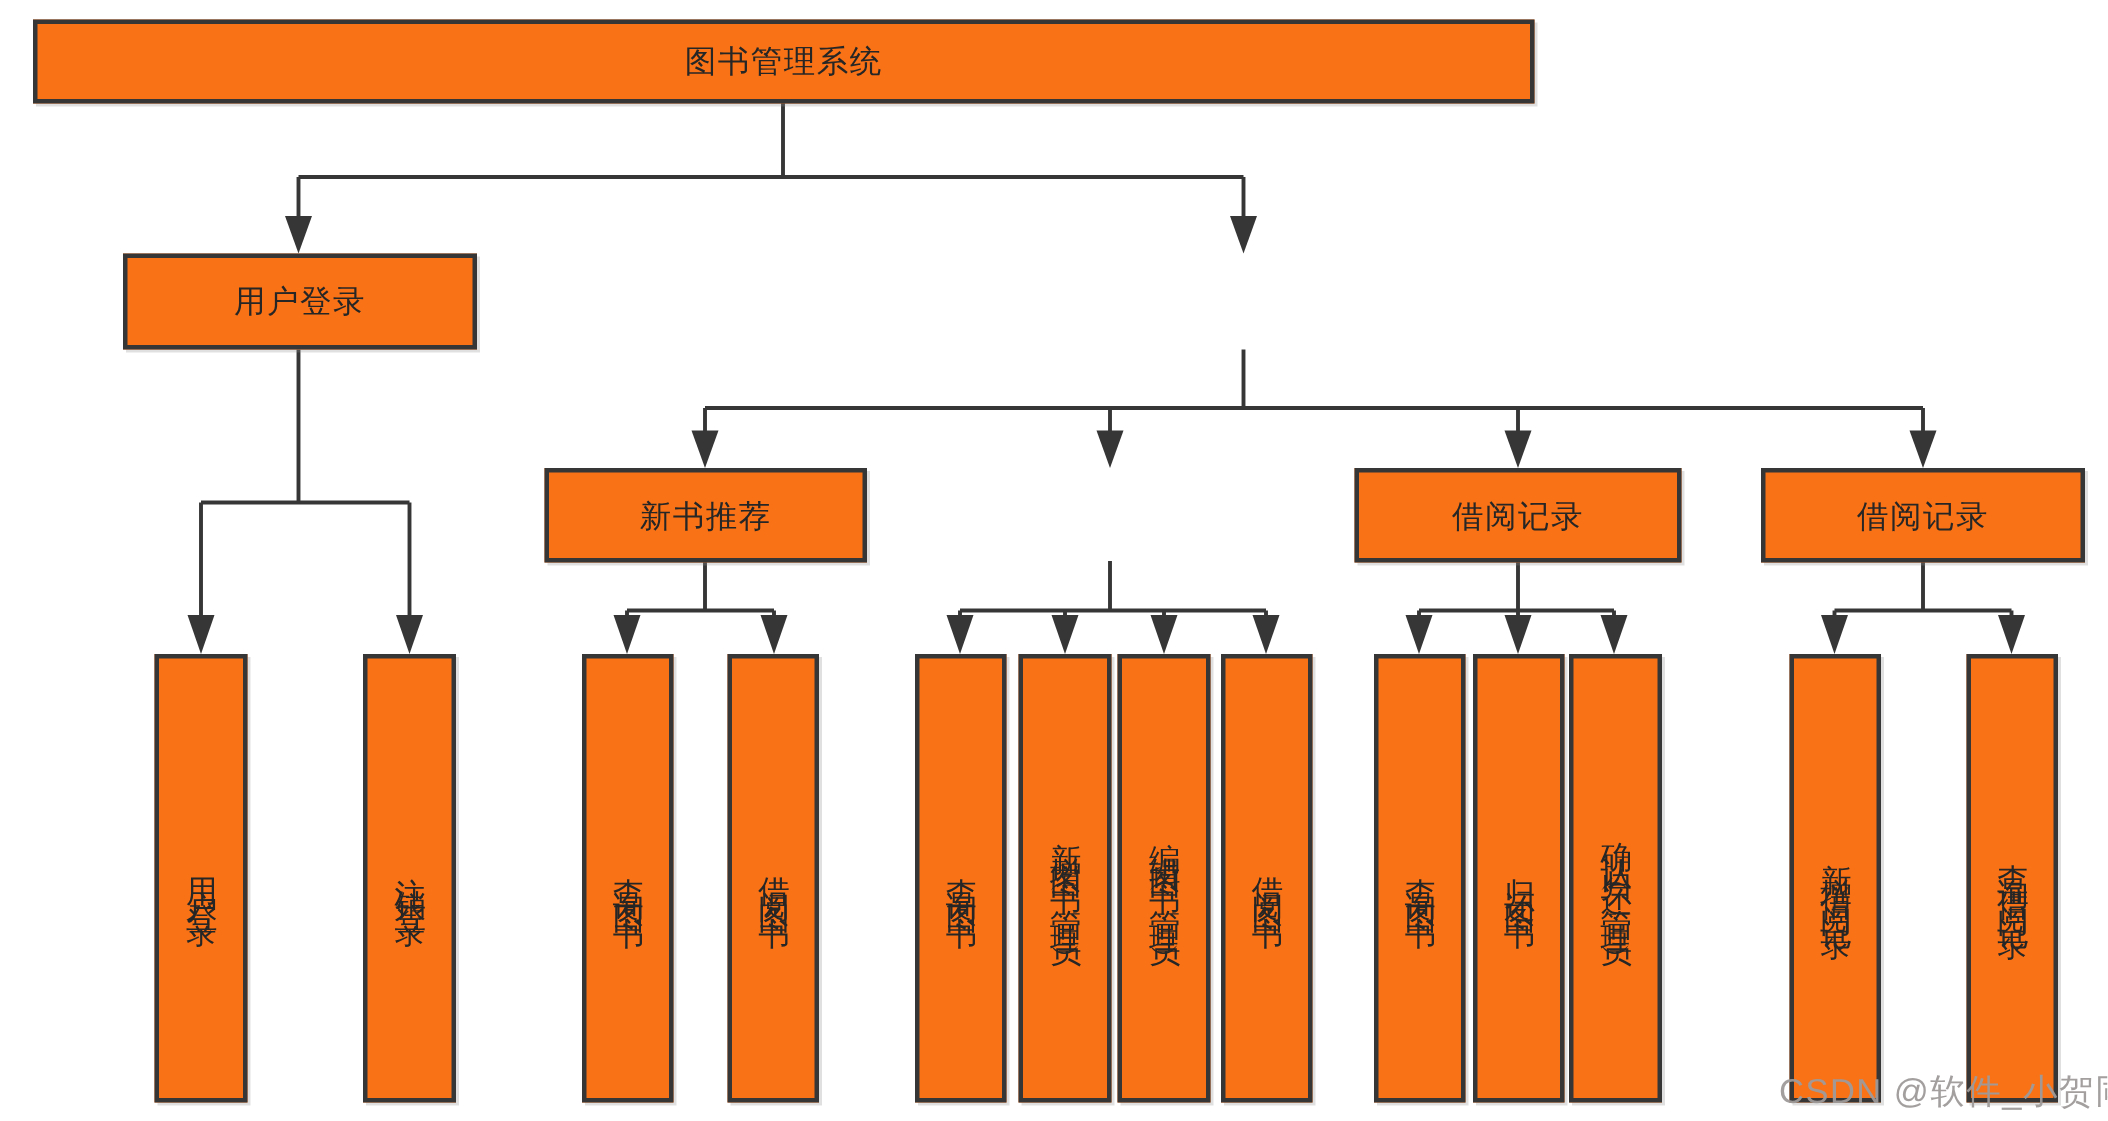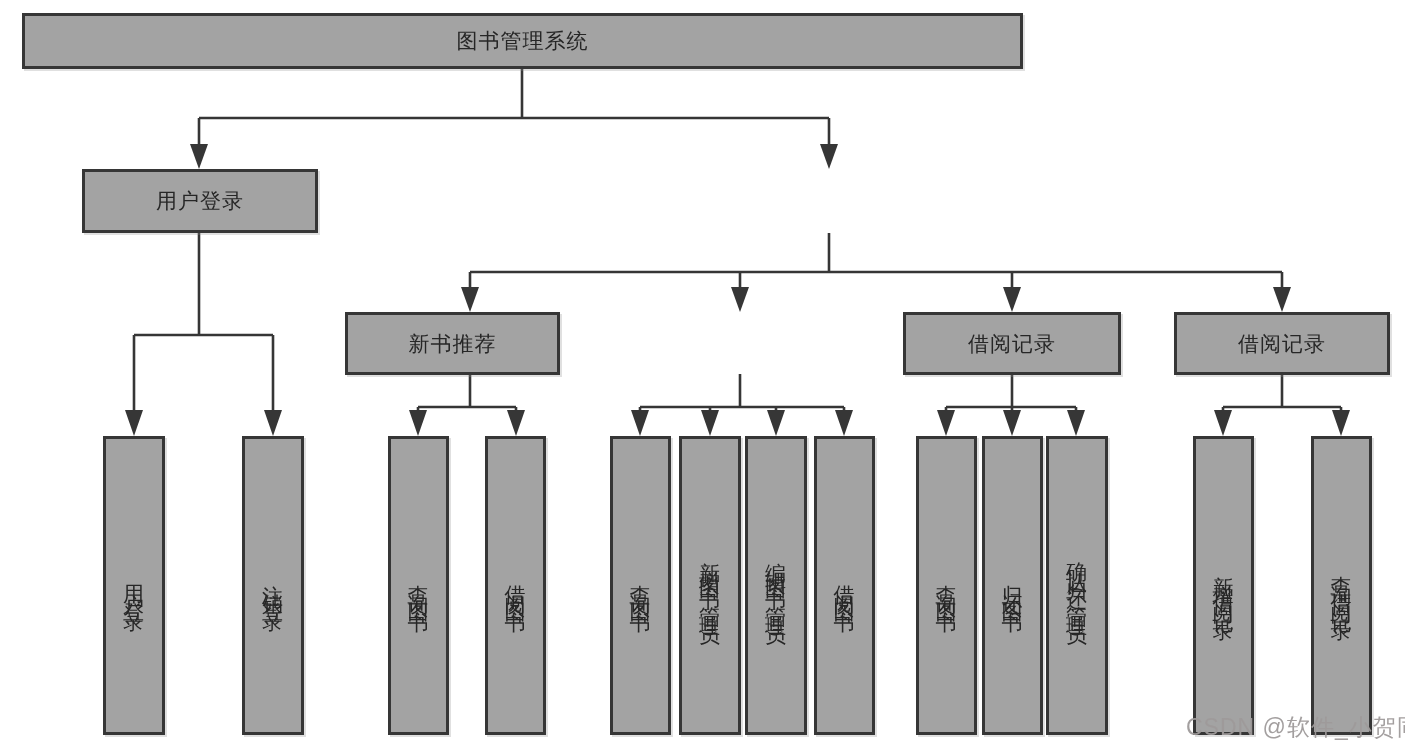--- a/index.html
+++ b/index.html
@@ -7,40 +7,40 @@
     position:relative;
     width:1405px;height:747px;
     background:#ffffff;
     font-family:"Liberation Sans","DejaVu Sans",sans-serif;
     overflow:hidden;
   }
   #connectors{position:absolute;left:0;top:0;width:1405px;height:747px;}
   .node{
     position:absolute;
     box-sizing:border-box;
-    background:#a3a3a3;
+    background:#f97316;
     border:3px solid #363636;
     box-shadow:2px 2px 0 0 rgba(145,145,145,0.28);
     display:flex;align-items:center;justify-content:center;
     color:#262626;
   }
   .hbox{font-size:21px;letter-spacing:1px;white-space:nowrap;}
   .vbox span{
     writing-mode:vertical-rl;
     text-orientation:mixed;
     font-size:21px;
     letter-spacing:9px;
     line-height:1;
     white-space:nowrap;
   }
   .root   {left:22px;  top:13px;  width:1001px; height:56px;}
   .lvl2-a {left:82px;  top:169px; width:236px;  height:64px;}
   .lvl2-b {left:711px; top:169px; width:237px;  height:64px;}
   .lvl3   {top:312px; height:63px;}
-  .l3-a{left:345px;width:215px;}
+  .l3-a{left:363px;width:215px;}
   .l3-b{left:632px;width:216px;}
   .l3-c{left:903px;width:218px;}
   .l3-d{left:1174px;width:216px;}
   .leaf{top:436px;height:299px;}
   .lf1 {left:103px;width:62px;}
   .lf2 {left:242px;width:62px;}
   .lf3 {left:388px;width:61px;}
   .lf4 {left:485px;width:61px;}
   .lf5 {left:610px;width:61px;}
   .lf6 {left:679px;width:62px;}

